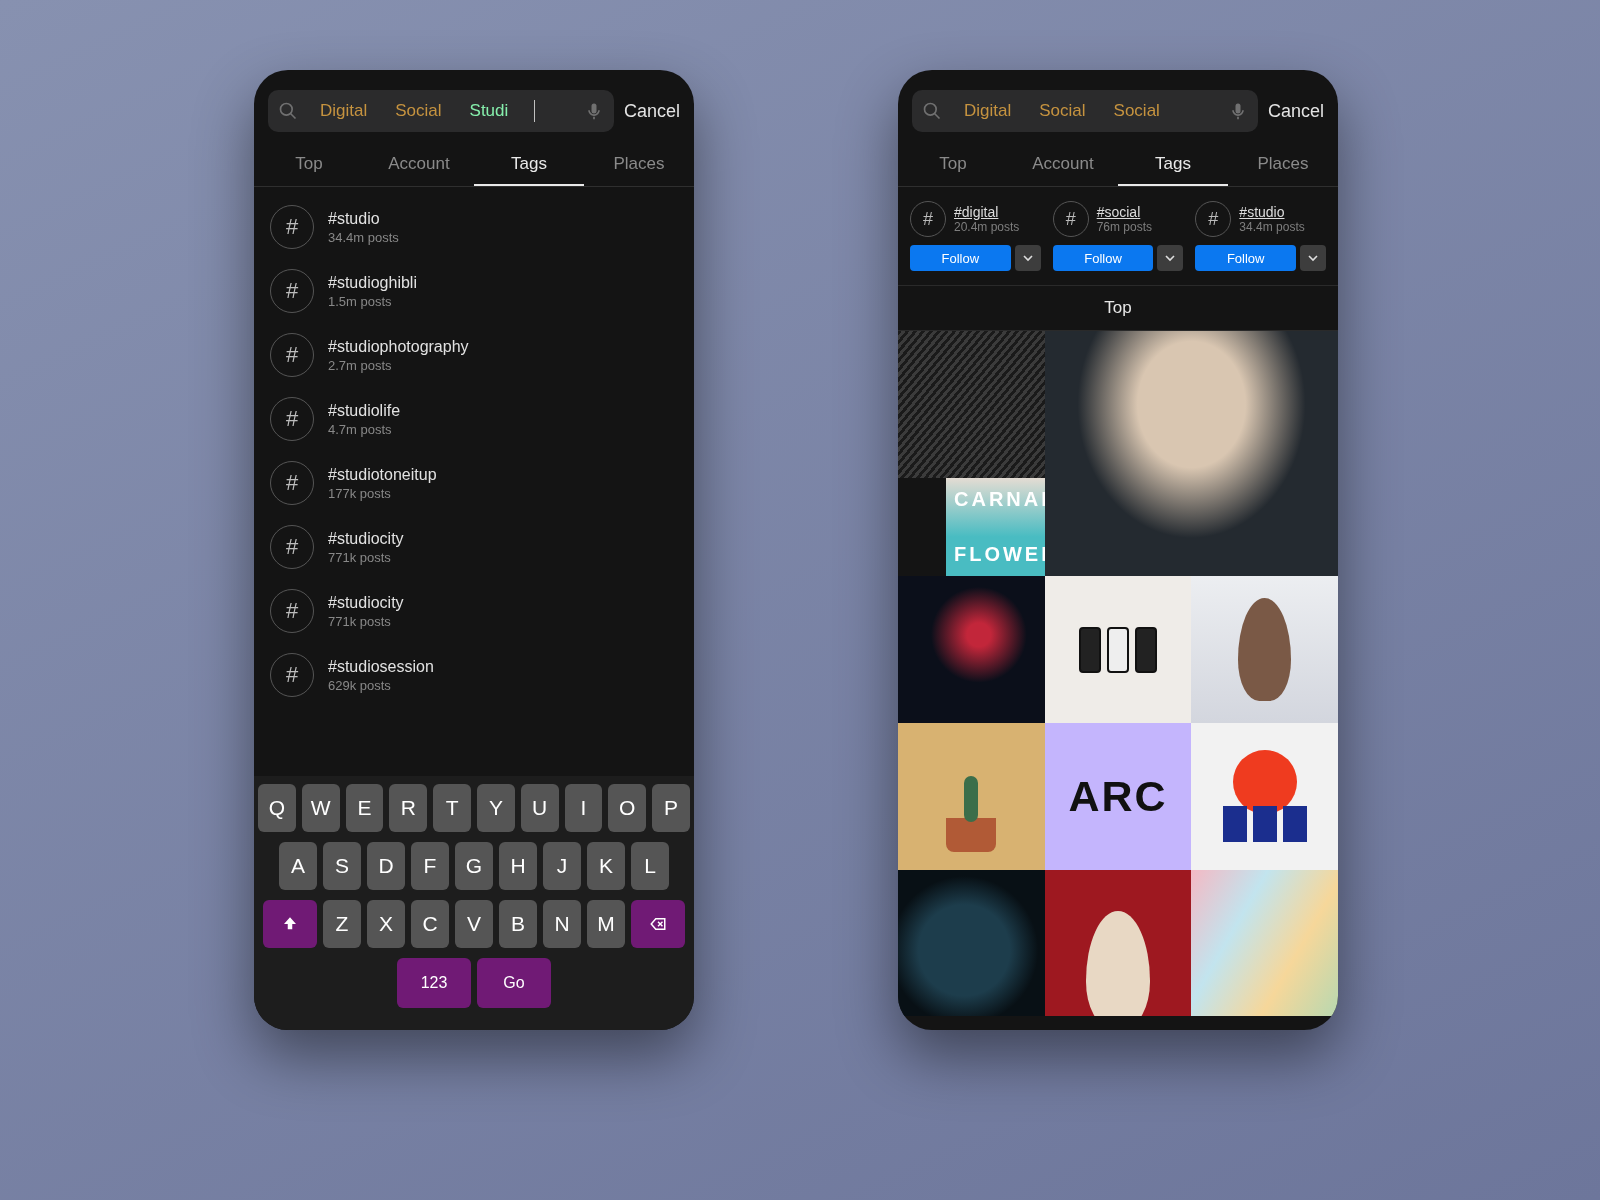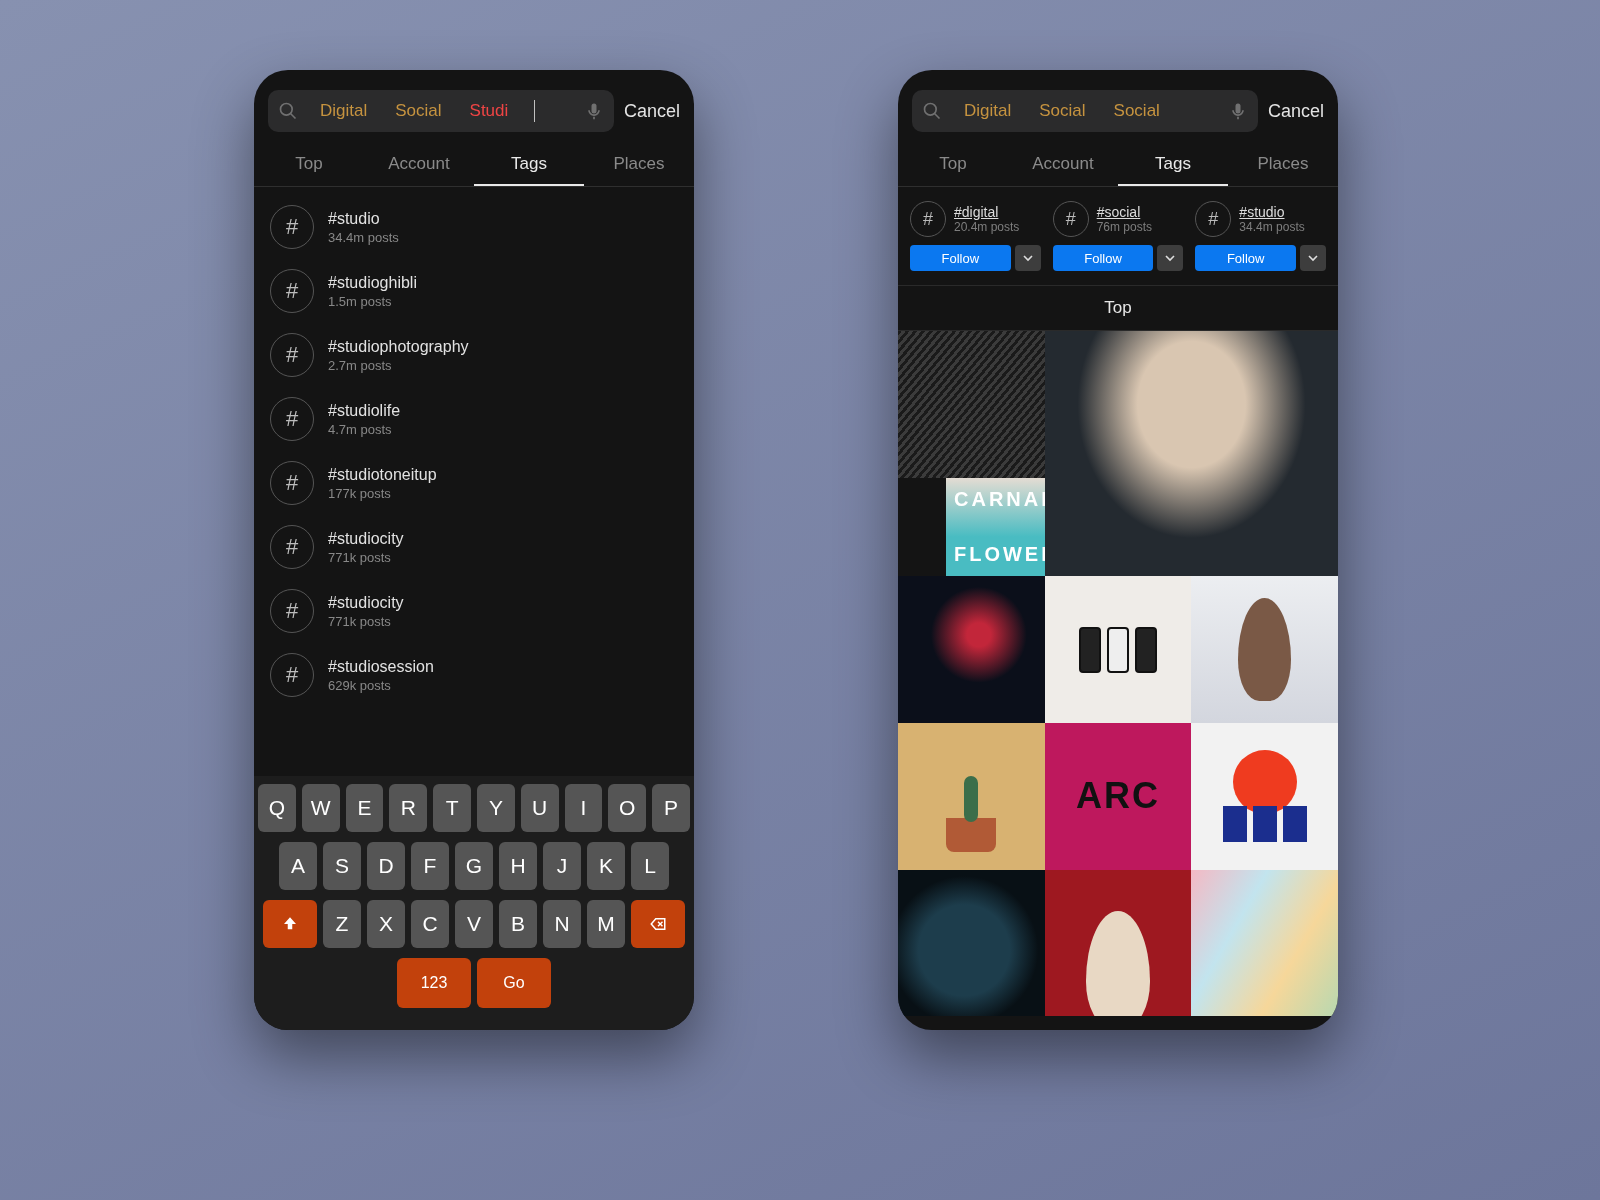--- a/index.html
+++ b/index.html
@@ -50,21 +50,21 @@
     color: #c6933f;
     white-space: nowrap;
   }
   .cursor {
     display: inline-block;
     width: 1px; height: 22px;
     background: #c0c0c0;
     vertical-align: middle;
   }
   .cancel { font-size: 18px; color: #e3e3e3; }
-  .chip.pending { color: #ef4444; }
+  .chip.pending { color: #86efac; }
 
   .tabs {
     display: flex;
     margin-top: 10px;
     border-bottom: 1px solid #2f2f2f;
   }
   .tab {
     flex: 1;
     text-align: center;
     padding: 12px 0 10px;
@@ -102,21 +102,21 @@
   .key {
     background: #555;
     color: #fff;
     border-radius: 6px;
     height: 48px;
     display: flex; align-items: center; justify-content: center;
     font-size: 21px;
     flex: 1;
     max-width: 38px;
   }
-  .key.wide { max-width: 54px; background:#c2410c; }
+  .key.wide { max-width: 54px; background:#701a75; }
   .key.space { max-width: 220px; flex: 3; background:#3a3a3b; font-size: 17px; }
   .key.label { font-size: 16px; }
   .krow.bottom .key { height: 50px; }
   .row2pad { width: 14px; }
 
   
   .follow-cards {
     display: flex;
     gap: 12px;
     padding: 14px 12px 6px 12px;
@@ -155,21 +155,21 @@
   .p-carnal{ background: linear-gradient(180deg,#e4dcd3 0%, #49bcc2 60%); margin-left: 48px; }
   .p-big   { background: radial-gradient(ellipse at 50% 30%, #d9c6b1 0 26%, #242a30 55%); }
   .p-dark  { background: radial-gradient(circle at 55% 40%, #c2263a 0 10%, #0b0f1a 40%); }
   .p-phones{ background:#efece8; display:flex;align-items:center;justify-content:center;gap:6px; }
   .mockp   { width:22px;height:46px;border-radius:4px;background:#222;border:2px solid #111; }
   .p-yoga  { background: linear-gradient(180deg,#eceef1 0%,#d3d6de 100%); position:relative; }
   .p-yoga::after{content:"";position:absolute;left:32%;top:15%;width:36%;height:70%;background:#7a5946;border-radius:50% 50% 40% 40%/60% 60% 40% 40%;}
   .p-cactus{ background:#d8b271; display:flex;align-items:flex-end;justify-content:center; }
   .p-cactus .pot{ width:50px;height:34px;background:#b15a36;border-radius:0 0 8px 8px;margin-bottom:18px;position:relative; }
   .p-cactus .pot::before{content:"";position:absolute;left:18px;bottom:30px;width:14px;height:46px;background:#3b6e4a;border-radius:8px;}
-  .p-arc   { background:#be185d;color:#111;display:flex;align-items:center;justify-content:center;font-size:36px;font-weight:700;letter-spacing:2px; }
+  .p-arc   { background:#c4b5fd;color:#111;display:flex;align-items:center;justify-content:center;font-size:43px;font-weight:700;letter-spacing:2px; }
   .p-logo  { background:#f2f2f2; display:flex;align-items:center;justify-content:center;flex-direction:column; }
   .p-logo .sun{ width:64px;height:64px;background:#ef3b1f;border-radius:50%; }
   .p-logo .bars{ display:flex;gap:6px;margin-top:-8px; }
   .p-logo .bars div{ width:24px;height:36px;background:#1b2e8e; }
   .p-hands { background: radial-gradient(circle at 45% 55%, #1d3d4c 0 40%, #081015 65%); }
   .p-red   { background:#9e1820; position:relative; }
   .p-red::after{content:"";position:absolute;left:28%;top:28%;width:44%;height:80%;background:#e8d8c4;border-radius:50% 50% 40% 40%/60% 60% 40% 40%;}
   .p-paint { background: linear-gradient(120deg,#f4b9c4,#c2e4ee,#f6d79a,#b8d8b0); }
 </style>
 </head>

